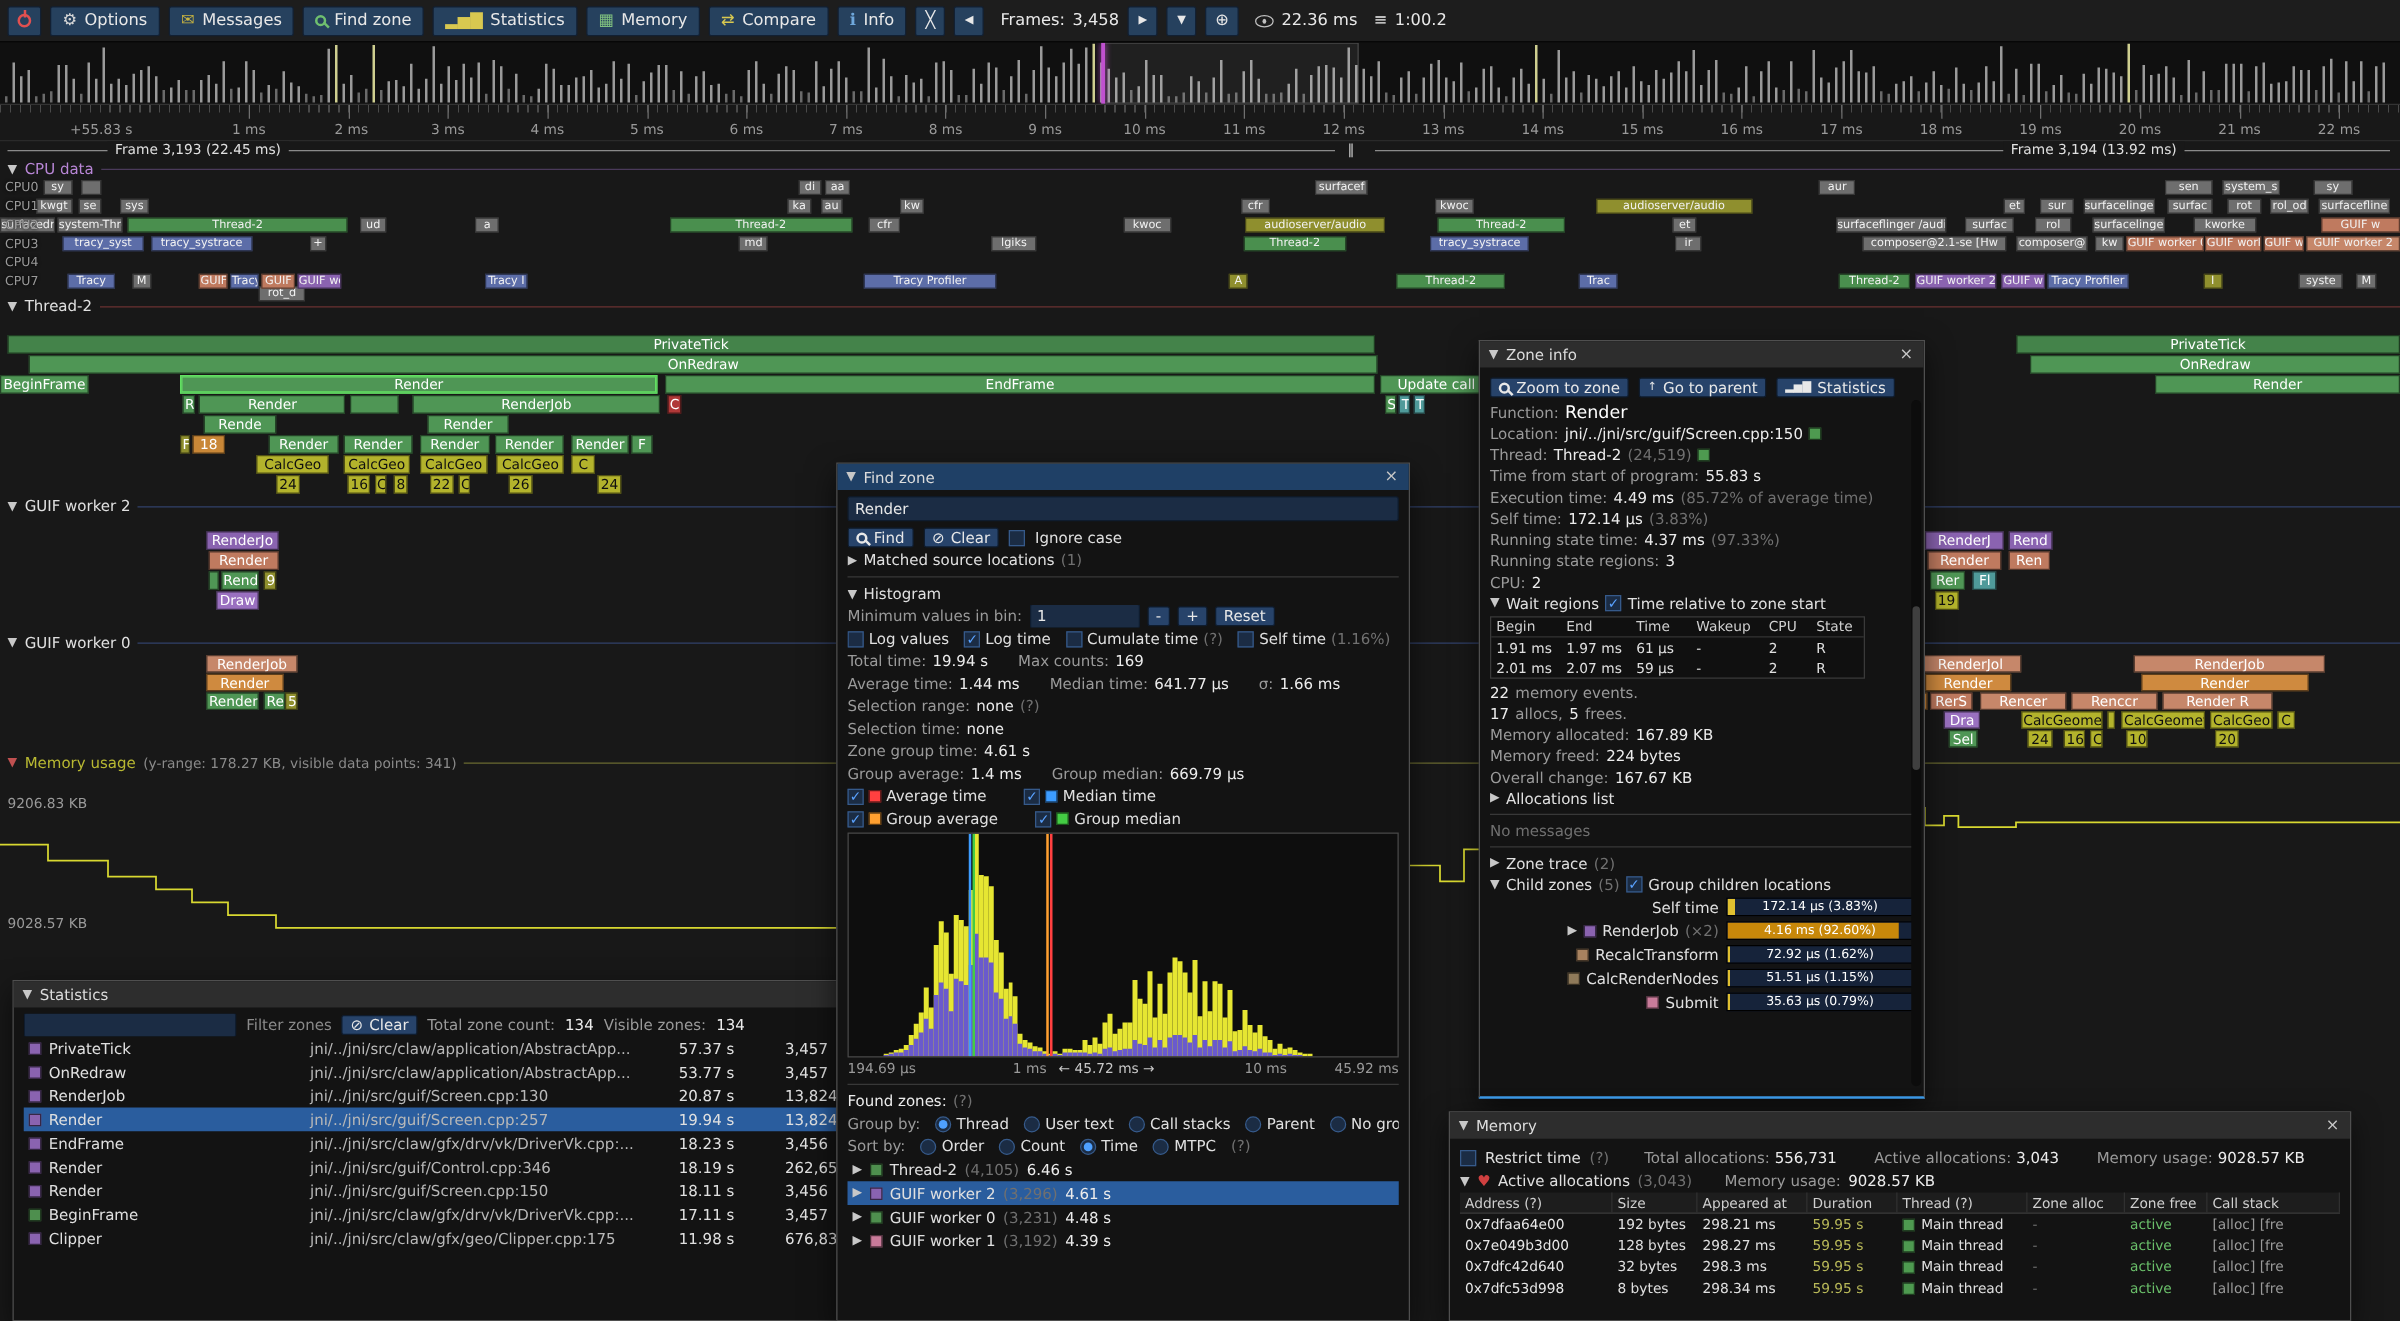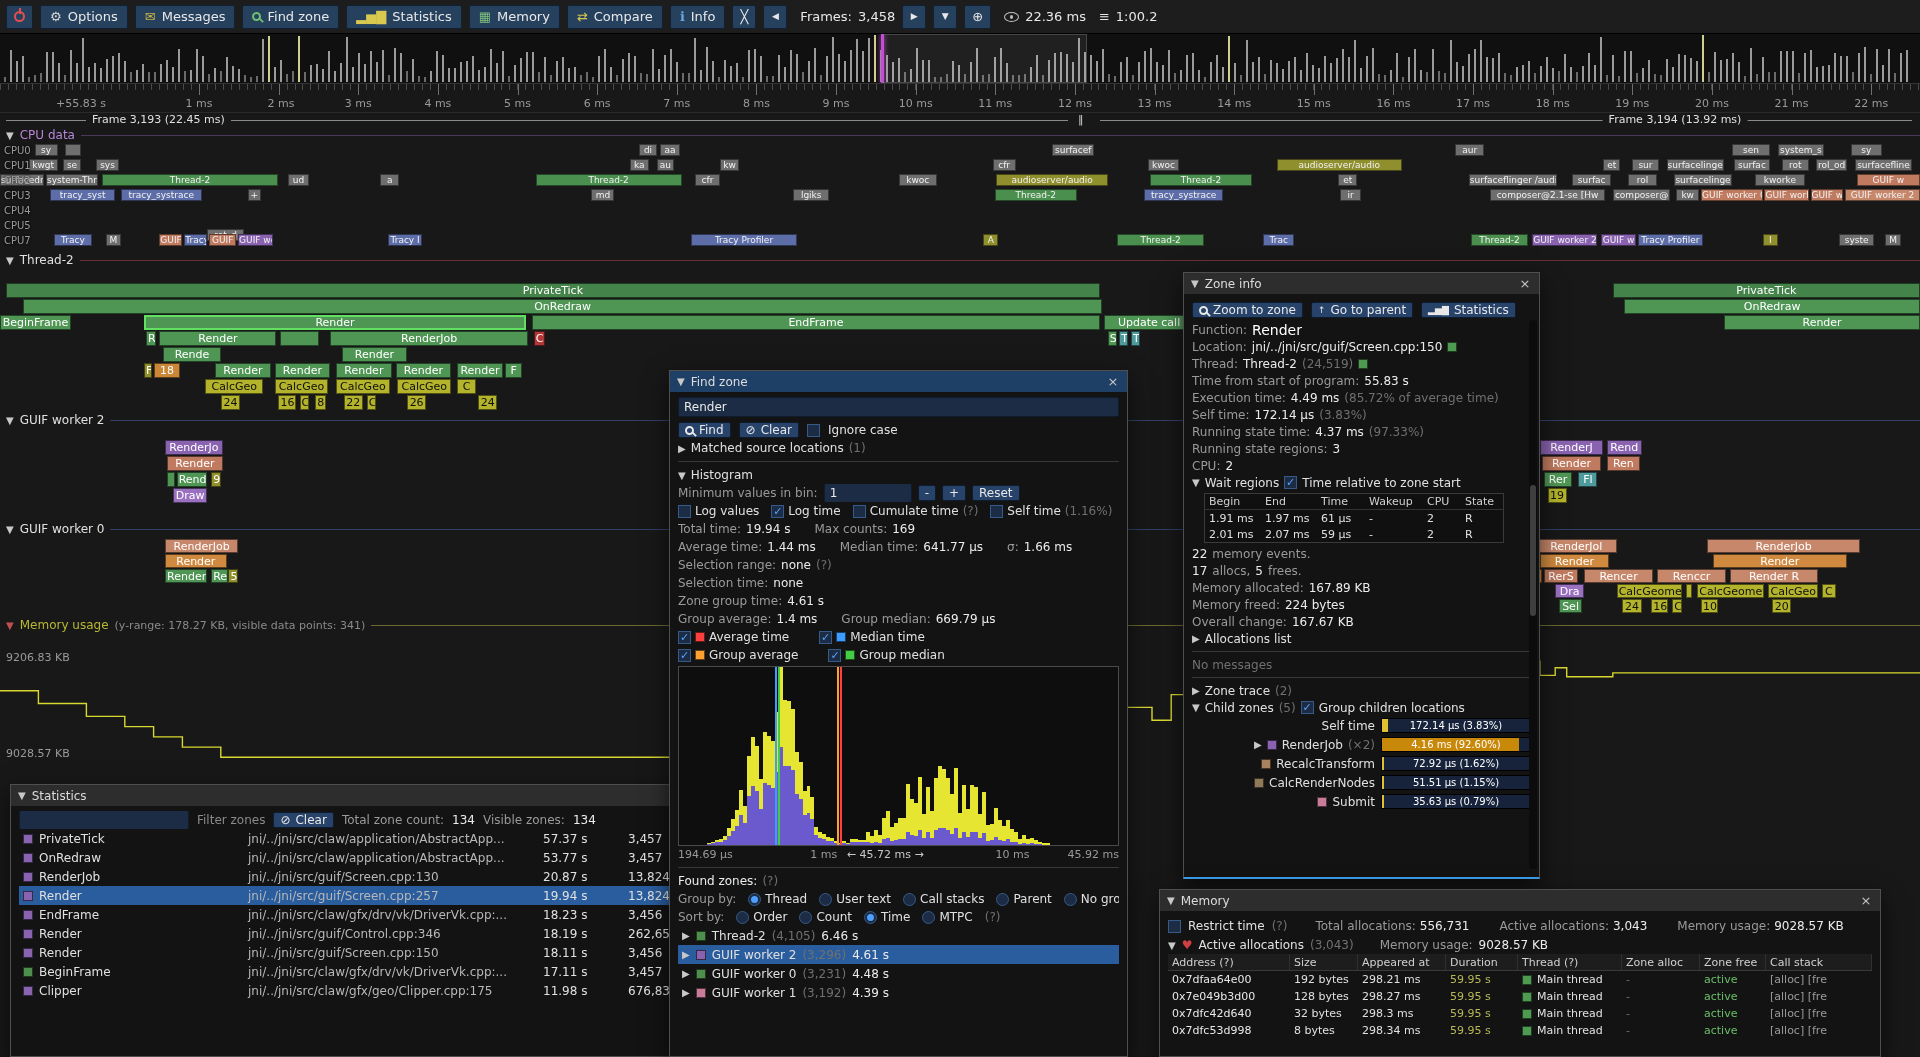--- a/index.html
+++ b/index.html
@@ -139,21 +139,21 @@
   .fz-axis span{position:absolute;top:1px;white-space:nowrap}
   .ax-min{left:0}.ax-t1{left:30%}.ax-range{left:47%;transform:translateX(-50%);color:#c8c8c8}
   .ax-t2{left:72%}.ax-max{right:0}
   .grow{display:flex;align-items:center;gap:6px;height:19px;padding:0 4px;font-size:12px;white-space:nowrap;overflow:hidden}
   .gtime{color:#ececec}
   .legrow{display:flex;gap:30px;height:18px;align-items:center}
 
   
   #zoneinfo-win{left:1183px;top:272px;width:357px;height:607px;z-index:6;border-bottom:2px solid #3d9be9}
   #zoneinfo-win .ln{height:17px}
-  .wtbox{border:1px solid #3a3a3a;background:#101010;margin:2px 12px;width:300px}
+  .wtbox{border:1px solid #3a3a3a;background:#101010;margin:2px 0;width:300px}
   .wtrow{display:grid;grid-template-columns:56px 56px 48px 58px 38px 34px;font-size:11px;height:16px;align-items:center}
   .wthead{color:#d0d0d0;border-bottom:1px solid #333}
   .wtc{padding:0 4px;overflow:hidden;white-space:nowrap}
   .czrow{display:flex;align-items:center;height:19px;gap:6px}
   .czleft{flex:1;display:flex;justify-content:flex-end;align-items:center;gap:5px;overflow:hidden;white-space:nowrap}
   .czbar{width:150px;height:15px;background:#16233a;border:1px solid #000;position:relative;font-size:10px;
     display:flex;align-items:center;justify-content:center;flex:0 0 auto;overflow:hidden}
   .czfill{position:absolute;left:0;top:0;bottom:0}
   .cztext{position:relative;z-index:1;color:#fff;white-space:nowrap}
   .vscroll{position:absolute;top:26px;right:2px;bottom:8px;width:8px;background:#0c0c0c;border-radius:4px}
@@ -693,23 +693,20 @@
           <div class="cseg" style="left: 88.6%; width: 3.2%; background: rgb(191, 122, 95);">GUIF worker 0</div>
           <div class="cseg" style="left: 91.9%; width: 2.3%; background: rgb(191, 122, 95);">GUIF work</div>
           <div class="cseg" style="left: 94.3%; width: 1.7%; background: rgb(191, 122, 95);">GUIF w</div>
           <div class="cseg" style="left: 96.1%; width: 3.9%; background: rgb(198, 135, 106);">GUIF worker 2</div>
           <span class="cpu-label">CPU3</span>
         </div>
         <div class="cpu-row">
           <span class="cpu-label">CPU4</span>
         </div>
         <div class="cpu-row">
-          <span class="cpu-label">CPU5</span>
-        </div>
-        <div class="cpu-row">
           <div class="cseg" style="left: 2.8%; width: 2%; background: rgb(92, 109, 168);">Tracy</div>
           <div class="cseg" style="left: 5.5%; width: 0.8%; background: rgb(110, 110, 110);">M</div>
           <div class="cseg" style="left: 8.3%; width: 1.2%; background: rgb(191, 122, 95);">GUIF</div>
           <div class="cseg" style="left: 9.6%; width: 1.2%; background: rgb(92, 109, 168);">Tracy</div>
           <div class="cseg" style="left: 10.9%; width: 1.4%; background: rgb(191, 122, 95);">GUIF</div>
           <div class="cseg" style="left: 12.4%; width: 1.8%; background: rgb(138, 99, 176);">GUIF wor!</div>
           <div class="cseg" style="left: 20.2%; width: 1.8%; background: rgb(92, 109, 168);">Tracy I</div>
           <div class="cseg" style="left: 36%; width: 5.5%; background: rgb(92, 109, 168);">Tracy Profiler</div>
           <div class="cseg" style="left: 51.2%; width: 0.8%; background: rgb(143, 143, 46);">A</div>
           <div class="cseg" style="left: 58.2%; width: 4.5%; background: rgb(74, 143, 78);">Thread-2</div>

